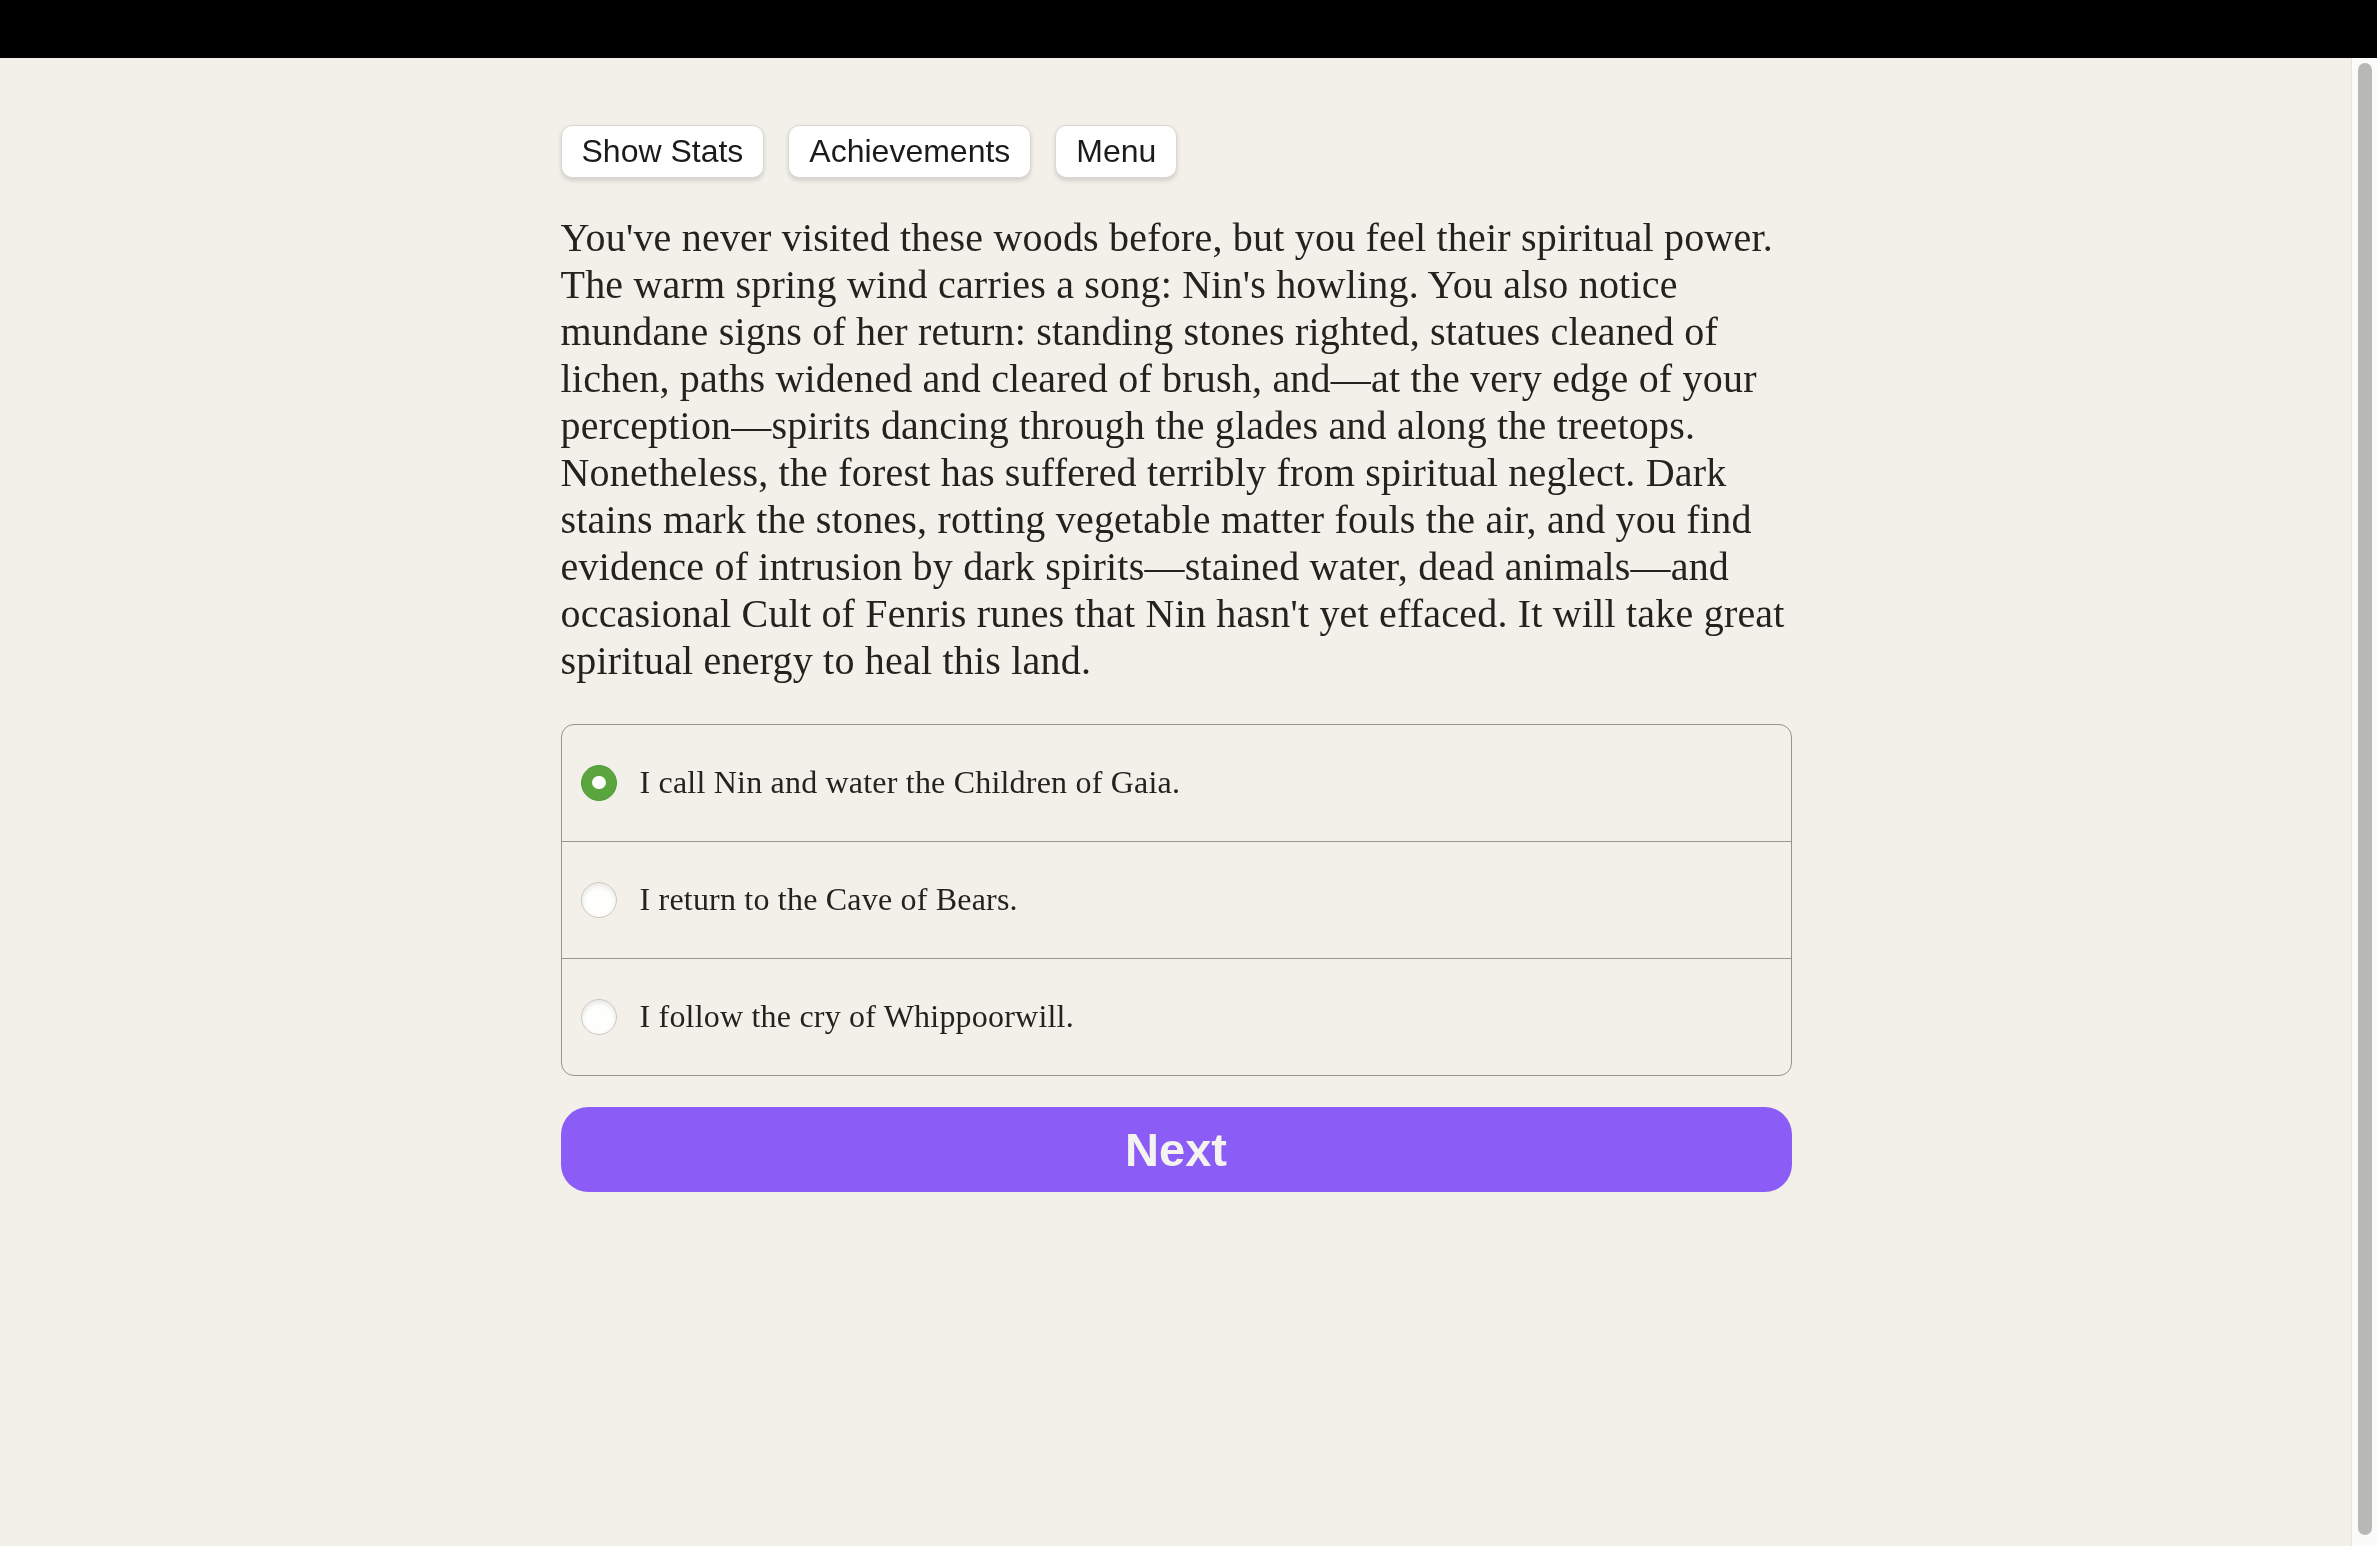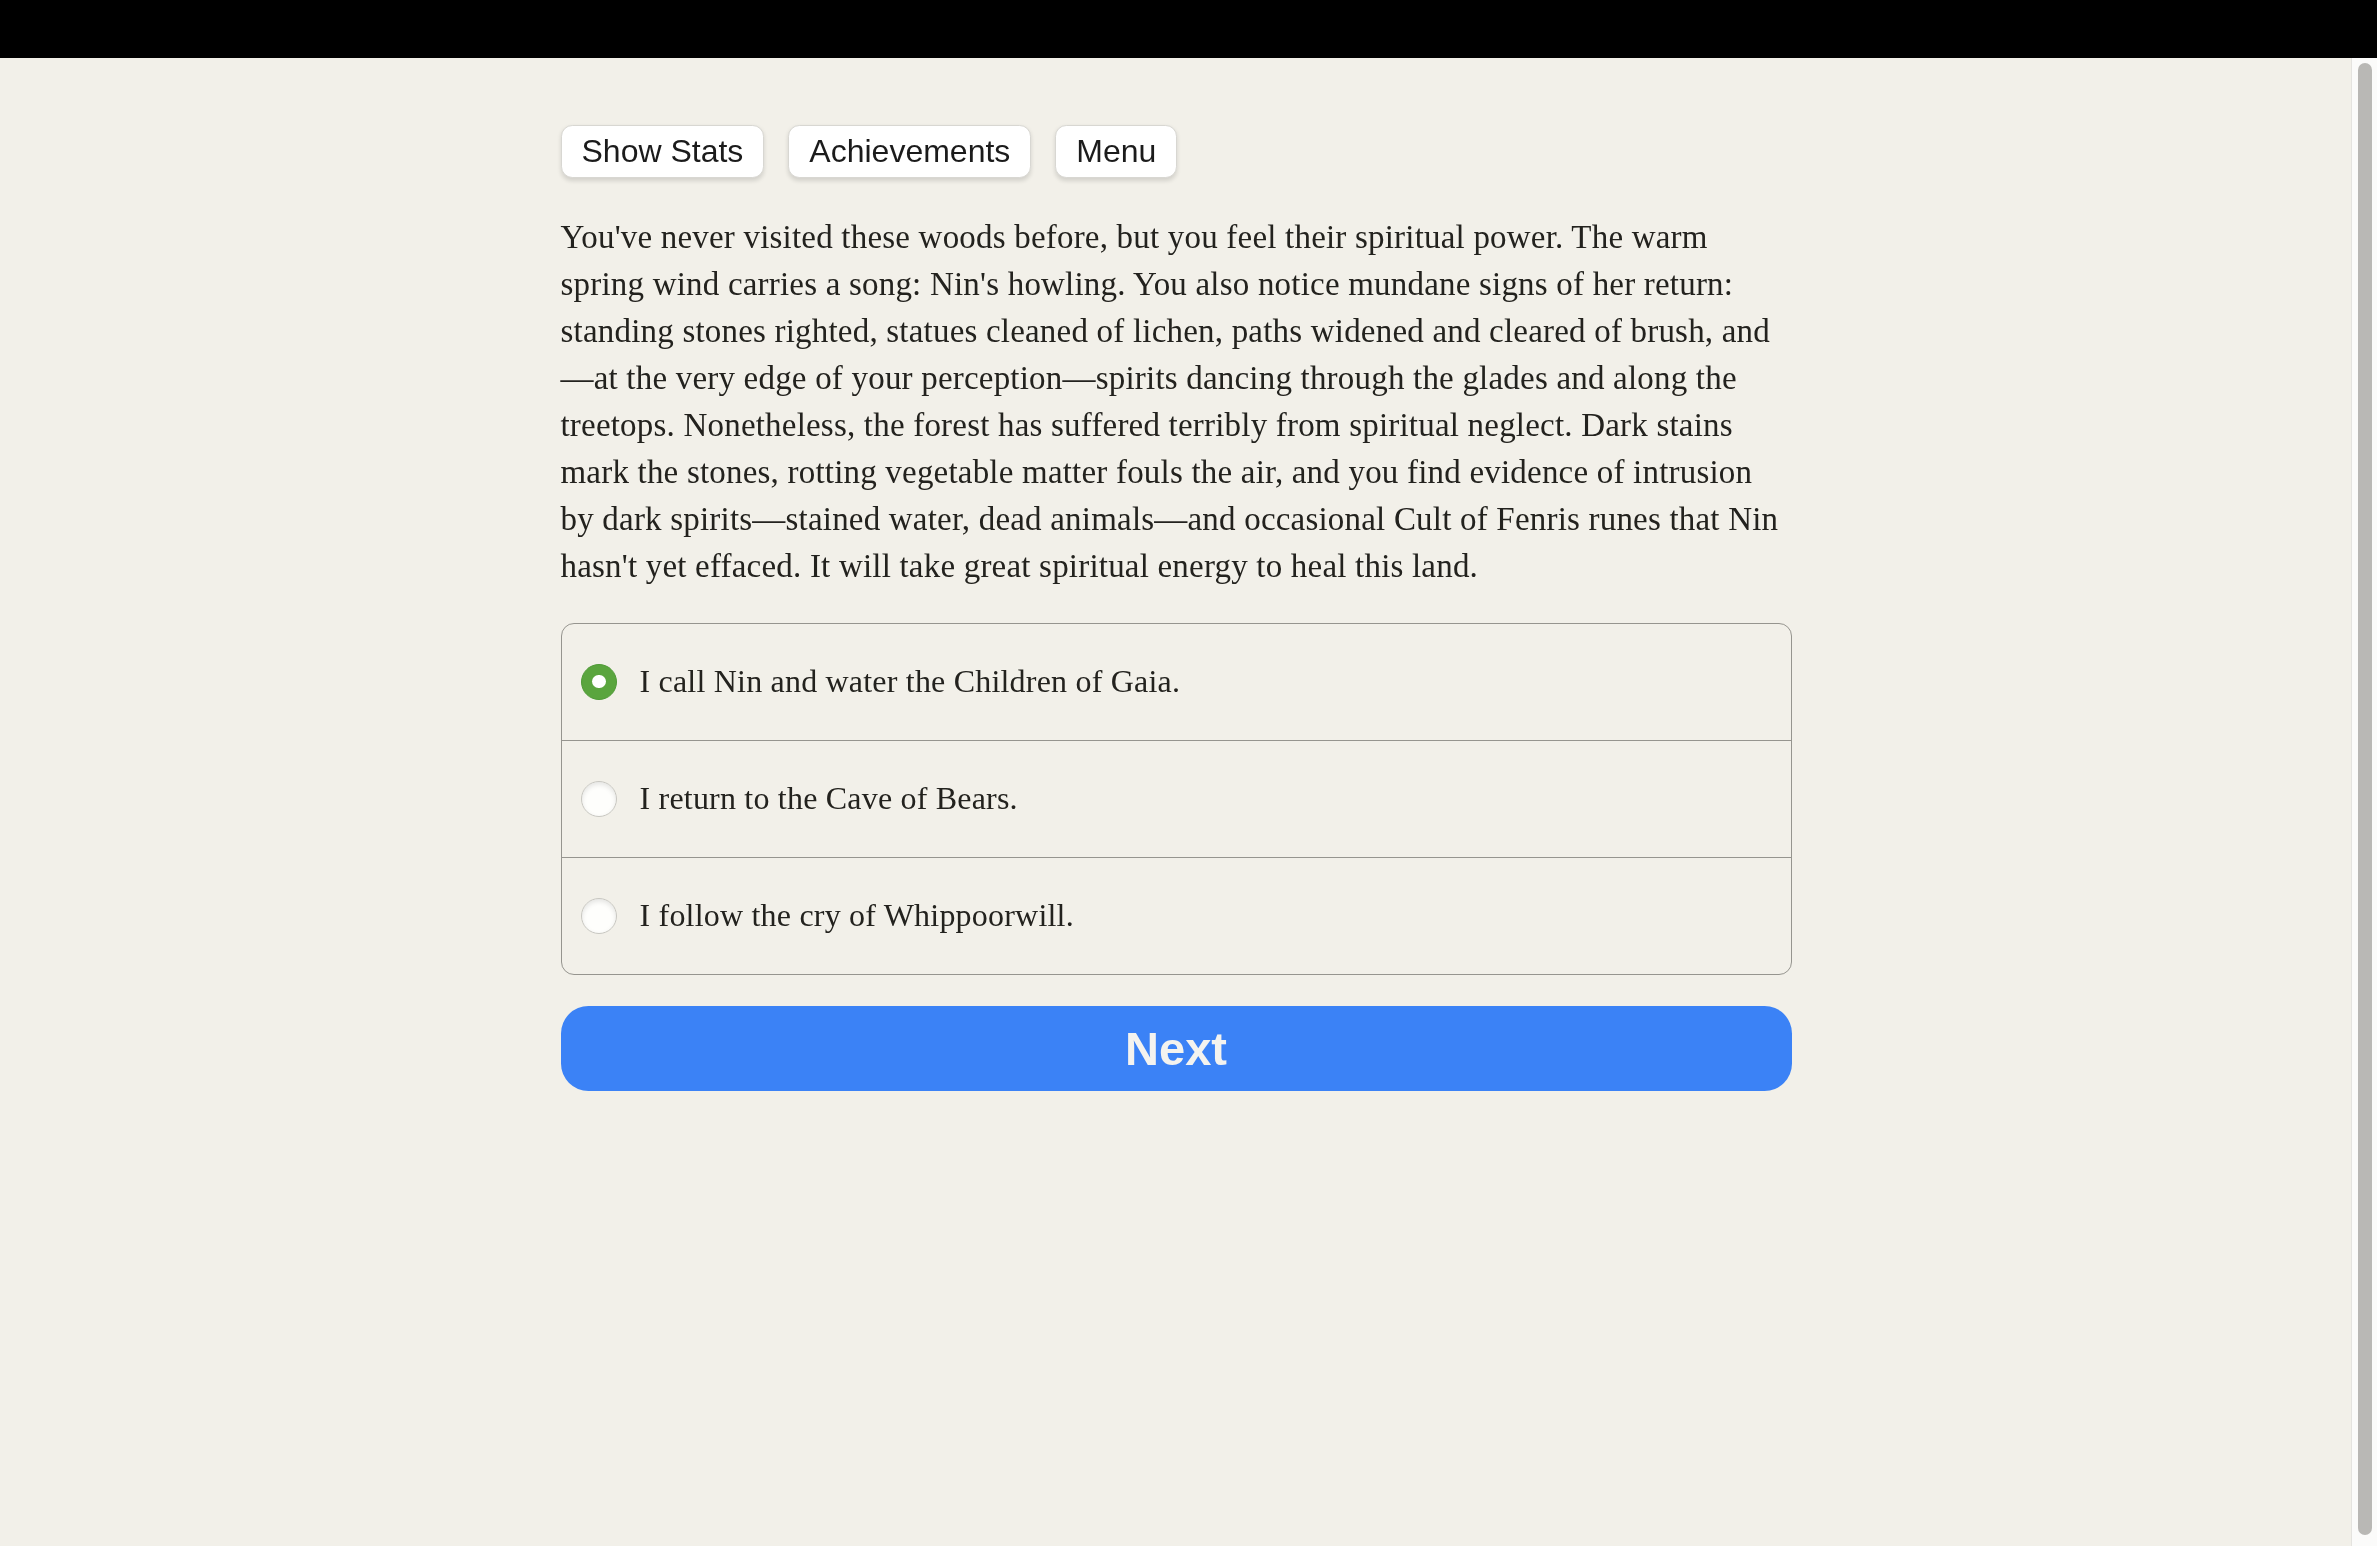--- a/index.html
+++ b/index.html
@@ -59,21 +59,21 @@
     border: 0.8px solid #d8d7d2;
     border-radius: 11.3px;
     padding: 7.3px 20px;
     box-shadow: 0 2.4px 4px rgba(0,0,0,0.13);
     cursor: pointer;
     white-space: nowrap;
   }
   .story-paragraph {
     margin-top: 36px;
     font-family: "Liberation Serif", serif;
-    font-size: 33px;
+    font-size: 40px;
     line-height: 47px;
     color: #23221e;
     letter-spacing: 0.2px;
   }
   .choice-box {
     margin-top: 26px;
     border: 1.6px solid #96958f;
     border-radius: 13px;
     overflow: hidden;
   }
@@ -119,21 +119,21 @@
     font-size: 32px;
     color: #23221e;
     letter-spacing: 0.2px;
   }
   .next-button {
     margin-top: 31px;
     width: 100%;
     height: 85px;
     border: none;
     border-radius: 27.5px;
-    background: #3b82f6;
+    background: #8b5cf6;
     color: #f4f3ef;
     font-family: "Liberation Sans", sans-serif;
     font-size: 47px;
     font-weight: bold;
     display: flex;
     align-items: center;
     justify-content: center;
     cursor: pointer;
   }
 </style>

